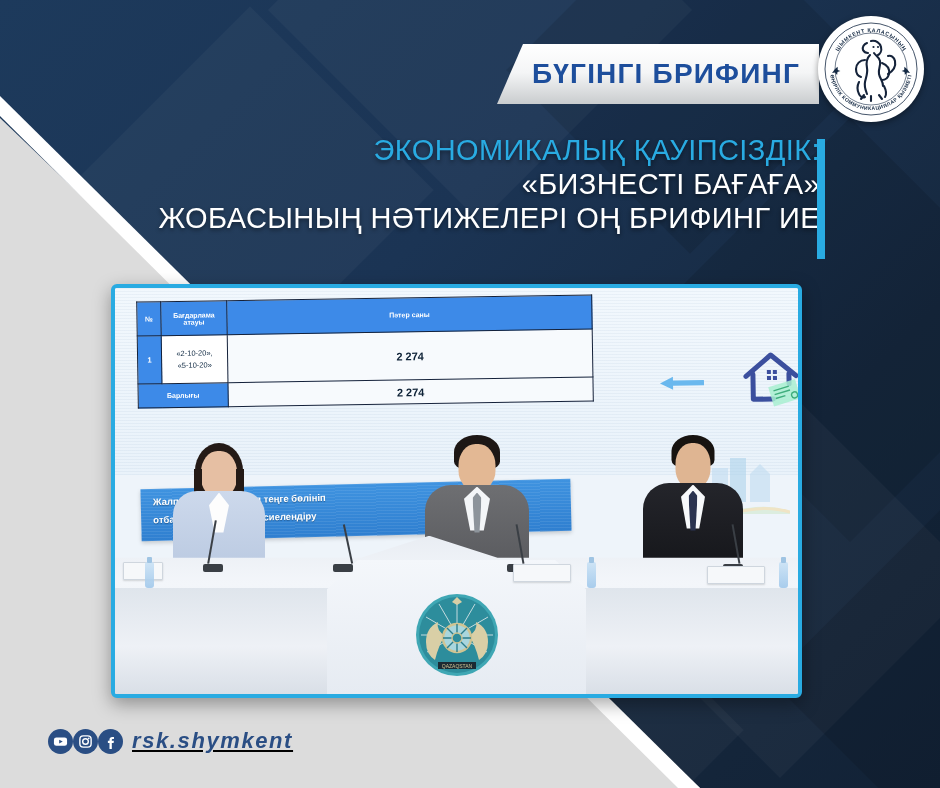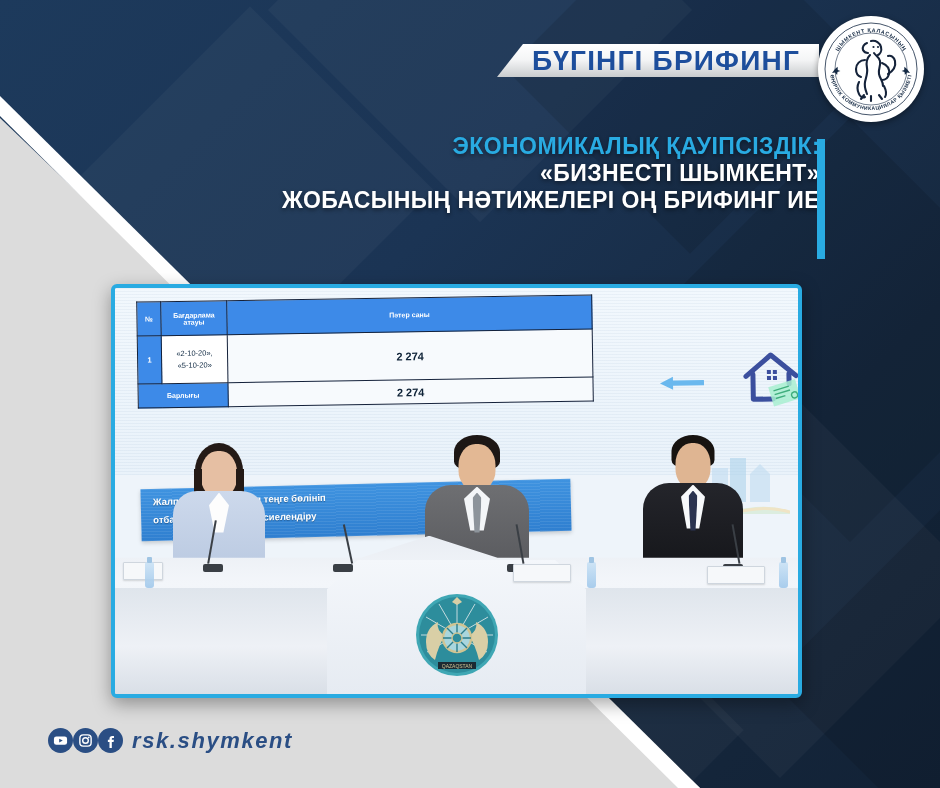--- a/index.html
+++ b/index.html
@@ -27,21 +27,21 @@
     clip-path:polygon(0 118px, 0 788px, 700px 788px);
   }
   .wedge-stripe{
     position:absolute; inset:0;
     background:#ffffff;
     clip-path:polygon(0 96px, 0 116px, 678px 788px, 700px 788px);
   }
 
   
   .banner{
-    position:absolute; left:497px; top:44px; width:322px; height:33px;
+    position:absolute; left:497px; top:44px; width:322px; height:60px;
     background:linear-gradient(180deg,#ffffff 0%,#f4f5f6 48%,#c9ccce 100%);
     clip-path:polygon(26px 0, 100% 0, 100% 100%, 0 100%);
     display:flex; align-items:center; justify-content:center;
     box-shadow:0 2px 5px rgba(0,0,0,0.35);
   }
   .banner-text{
     font-size:28px; font-weight:bold; letter-spacing:1.2px;
     color:#1d4e9c; white-space:nowrap; padding-left:16px;
     font-family:"Liberation Sans", sans-serif;
   }
@@ -52,21 +52,21 @@
     border-radius:50%; background:#ffffff;
     box-shadow:0 2px 6px rgba(0,0,0,0.4);
   }
 
   
   .title-wrap{
     position:absolute; right:120px; top:133px; width:700px;
     text-align:right;
   }
   .title-line{
-    font-size:23px; font-weight:bold; line-height:1.18;
+    font-size:29px; font-weight:normal; line-height:1.18;
     letter-spacing:0.4px; color:#ffffff;
     text-shadow:0 2px 4px rgba(0,0,0,0.45);
     white-space:nowrap;
   }
   .title-line.accent{ color:#29ABE2; }
   .title-bar{
     position:absolute; left:817px; top:139px; width:8px; height:120px;
     background:#29ABE2;
   }
 
@@ -174,21 +174,21 @@
   }
 
   
   .wall-graphic{
     position:absolute; right:8px; top:40%; width:86px; height:64px; opacity:.55;
   }
 
   
   .footer{
     position:absolute; left:48px; top:728px;
-    display:flex; 
+    display:flex; align-items:center; text-decoration:underline;
   }
   .social{
     width:25px; height:25px; border-radius:50%;
     background:#2a4e84; display:flex; align-items:center; justify-content:center;
   }
   .handle{
     margin-left:9px; font-size:22px; font-style:italic; font-weight:bold;
     color:#2a4e84; letter-spacing:1.6px;
     font-family:"Liberation Sans", sans-serif;
   }
@@ -245,21 +245,21 @@
         <path d="M41,66 c-2,4 -2,8 0,12 c1,3 4,4 6,3"></path>
         <path d="M66,70 c2,4 3,8 1,11"></path>
         <path d="M46,79 l-3,4 M53,80 l0,5 M61,79 l3,4"></path>
         <path d="M70,58 c5,-3 8,-8 7,-13 c-1,-4 -4,-6 -7,-5"></path>
       </g>
     </svg>
   </div>
 
   <div class="title-wrap">
     <div class="title-line accent">ЭКОНОМИКАЛЫҚ ҚАУІПСІЗДІК:</div>
-    <div class="title-line">«БИЗНЕСТІ ШЫМКЕНТ»</div>
+    <div class="title-line">«БИЗНЕСТІ БАҒАҒА»</div>
     <div class="title-line">ЖОБАСЫНЫҢ НӘТИЖЕЛЕРІ ОҢ БРИФИНГ ИЕ</div>
   </div>
   <div class="title-bar"></div>
 
   <div class="photo">
 
     <div class="screen"></div>
 
     <table class="slide-table">
       <thead>

